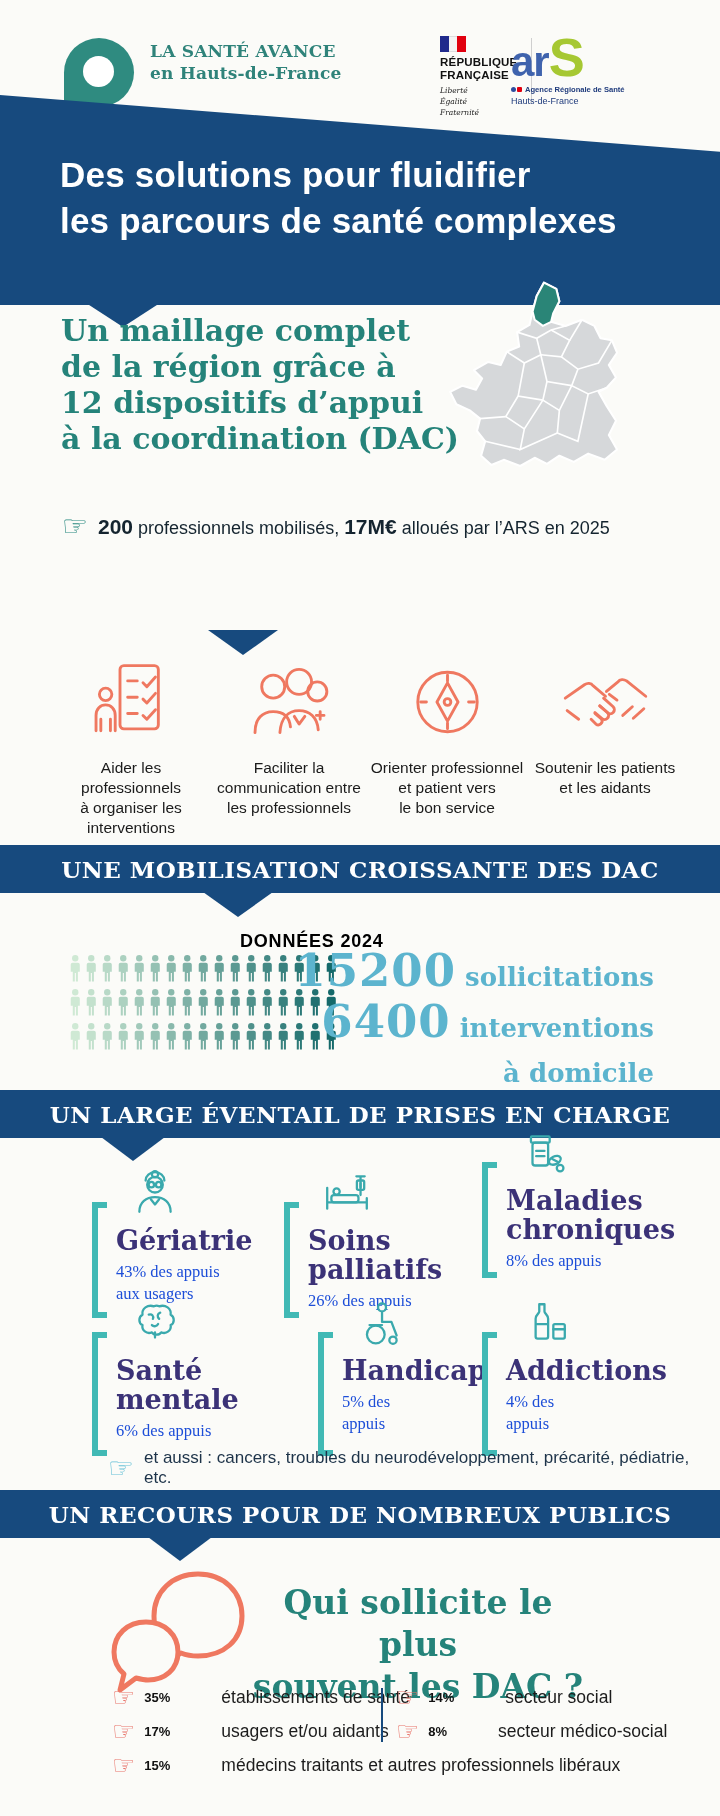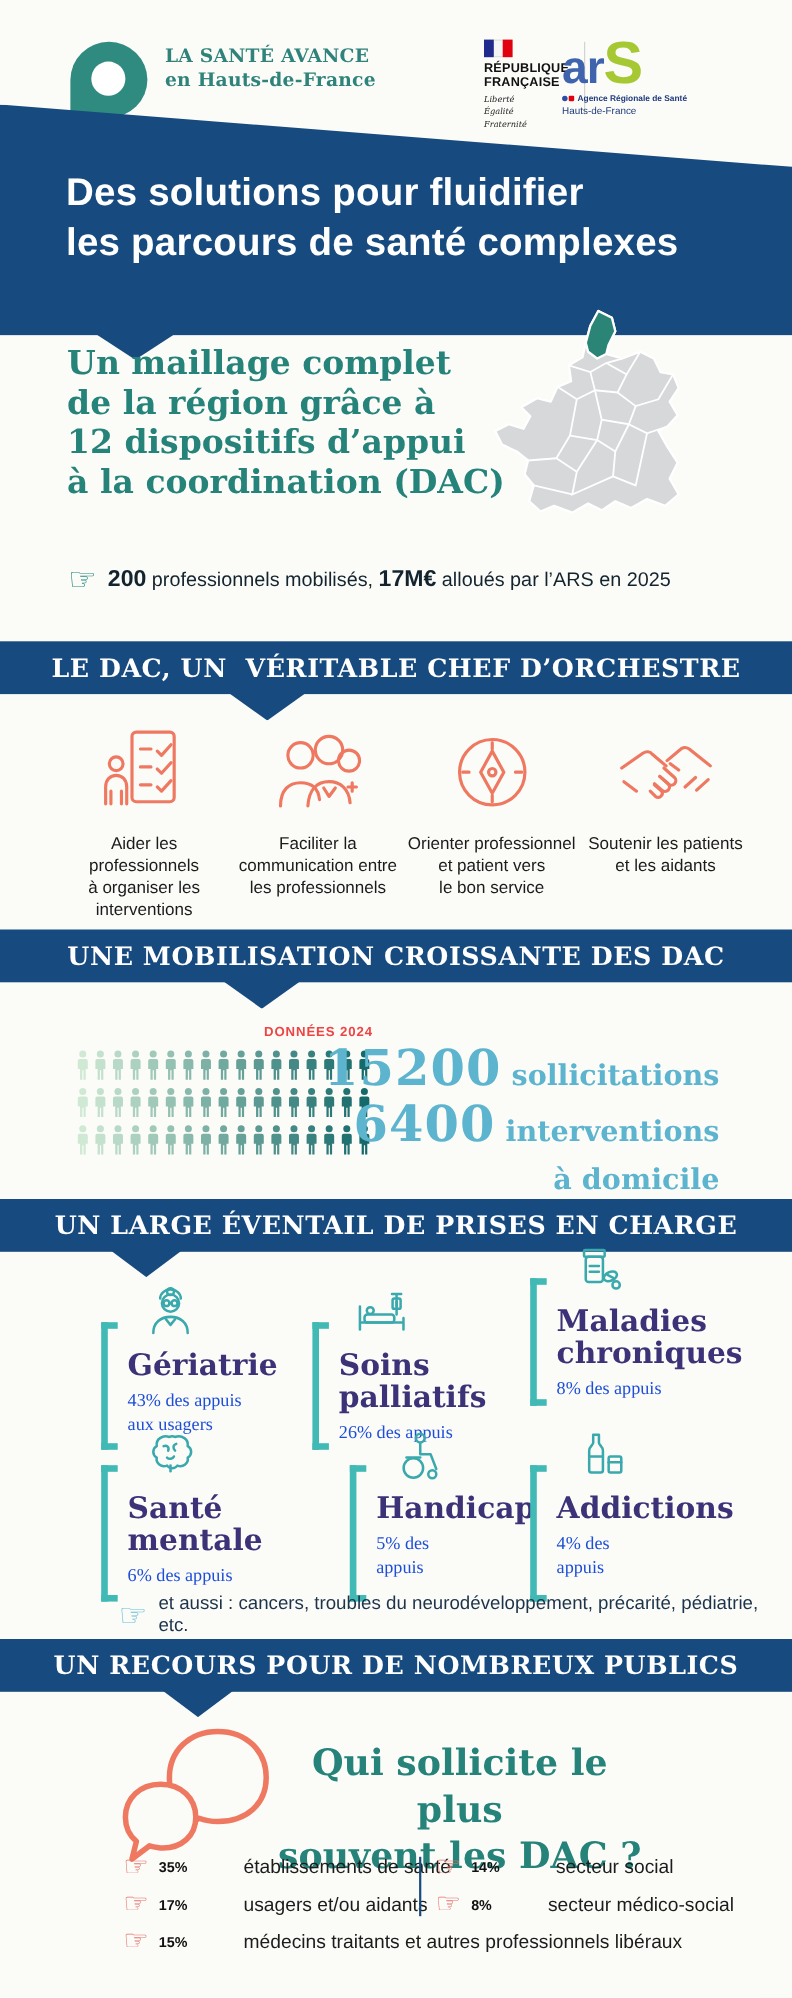--- a/index.html
+++ b/index.html
@@ -59,21 +59,21 @@
         font-weight:bold;font-size:23px;letter-spacing:.5px;white-space:pre;}
   .bn1{top:583px;} .bn2{top:845px;} .bn3{top:1090px;} .bn4{top:1490px;}
 
   
   .roles{position:absolute;left:52px;top:656px;width:632px;display:flex;}
   .role{flex:1;display:flex;flex-direction:column;align-items:center;}
   .role svg{width:95px;height:92px;stroke:var(--orange);fill:none;stroke-width:3;stroke-linecap:round;stroke-linejoin:round;}
   .role-label{margin-top:10px;text-align:center;font-size:15.5px;line-height:1.3;color:#1b1b1b;white-space:pre-line;}
 
   
-  .donnees{position:absolute;left:240px;top:931px;font-size:12px;letter-spacing:.8px;color:#ef4444;font-weight:bold;}
+  .donnees{position:absolute;left:240px;top:931px;font-size:18px;letter-spacing:.8px;color:#000000;font-weight:bold;}
   .pictogrid{position:absolute;left:68px;top:953px;display:grid;grid-template-columns:repeat(17,16px);row-gap:3px;}
   .pictogrid svg{width:14.5px;height:31px;display:block;}
   .mob-numbers{position:absolute;right:66px;top:948px;text-align:right;color:var(--lightblue);
         font-family:"DejaVu Serif",serif;font-weight:bold;line-height:1;}
   .mob-row{margin-bottom:6px;}
   .mob-val{font-size:45px;letter-spacing:1px;}
   .mob-unit{font-size:26px;}
   .mob-line3{font-size:26px;margin-top:16px;}
 
   
@@ -163,21 +163,20 @@
       <path d="M35 136 L60 134"></path>
       <path d="M40 158 L74 166"></path>
     </g>
     <path fill="#2a8577" stroke="#ffffff" stroke-width="2" stroke-linejoin="round" d="M97 4 L109 10 L112 22 L106 34 L104 42 L96 46 L88 40 L86 32 L90 17 Z"></path>
   </svg>
   <div class="stat-line">
     <span class="hand teal">☞</span>
     <span><b>200</b><span> professionnels mobilisés, </span><b>17M€</b><span> alloués par l’ARS en 2025</span></span>
   </div>
 
-  <div class="banner bn1">LE DAC, UN  VÉRITABLE CHEF D’ORCHESTRE</div>
   <div class="chevron chv-b1"></div>
 
   <div class="roles">
     <div class="role">
       <svg viewBox="0 0 96 96">
         <rect x="36" y="10" width="40" height="66" rx="4"></rect>
         <path d="M44 26 h10 M60 28 l4 4 l9 -10"></path>
         <path d="M44 43 h10 M60 45 l4 4 l9 -10"></path>
         <path d="M44 60 h10 M60 62 l4 4 l9 -10"></path>
         <circle cx="21" cy="40" r="6.5"></circle>

